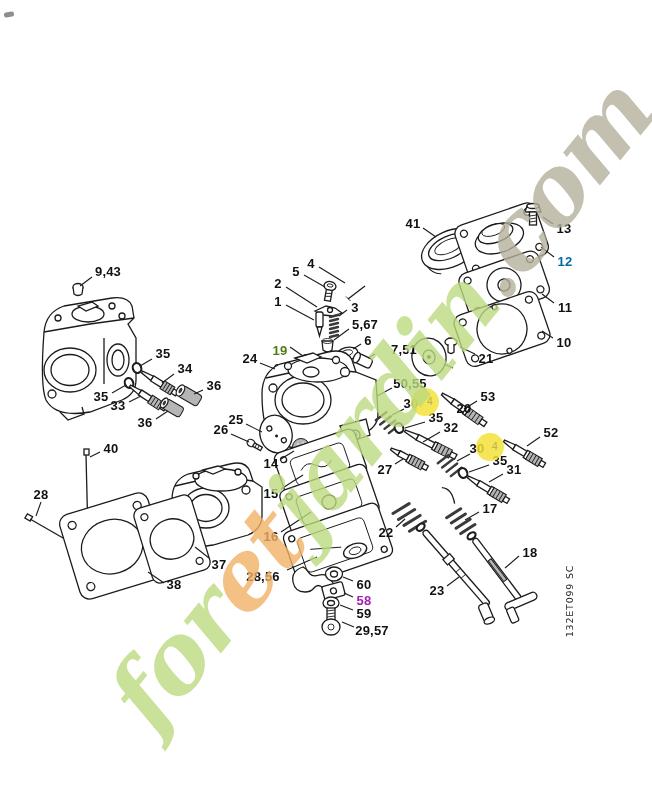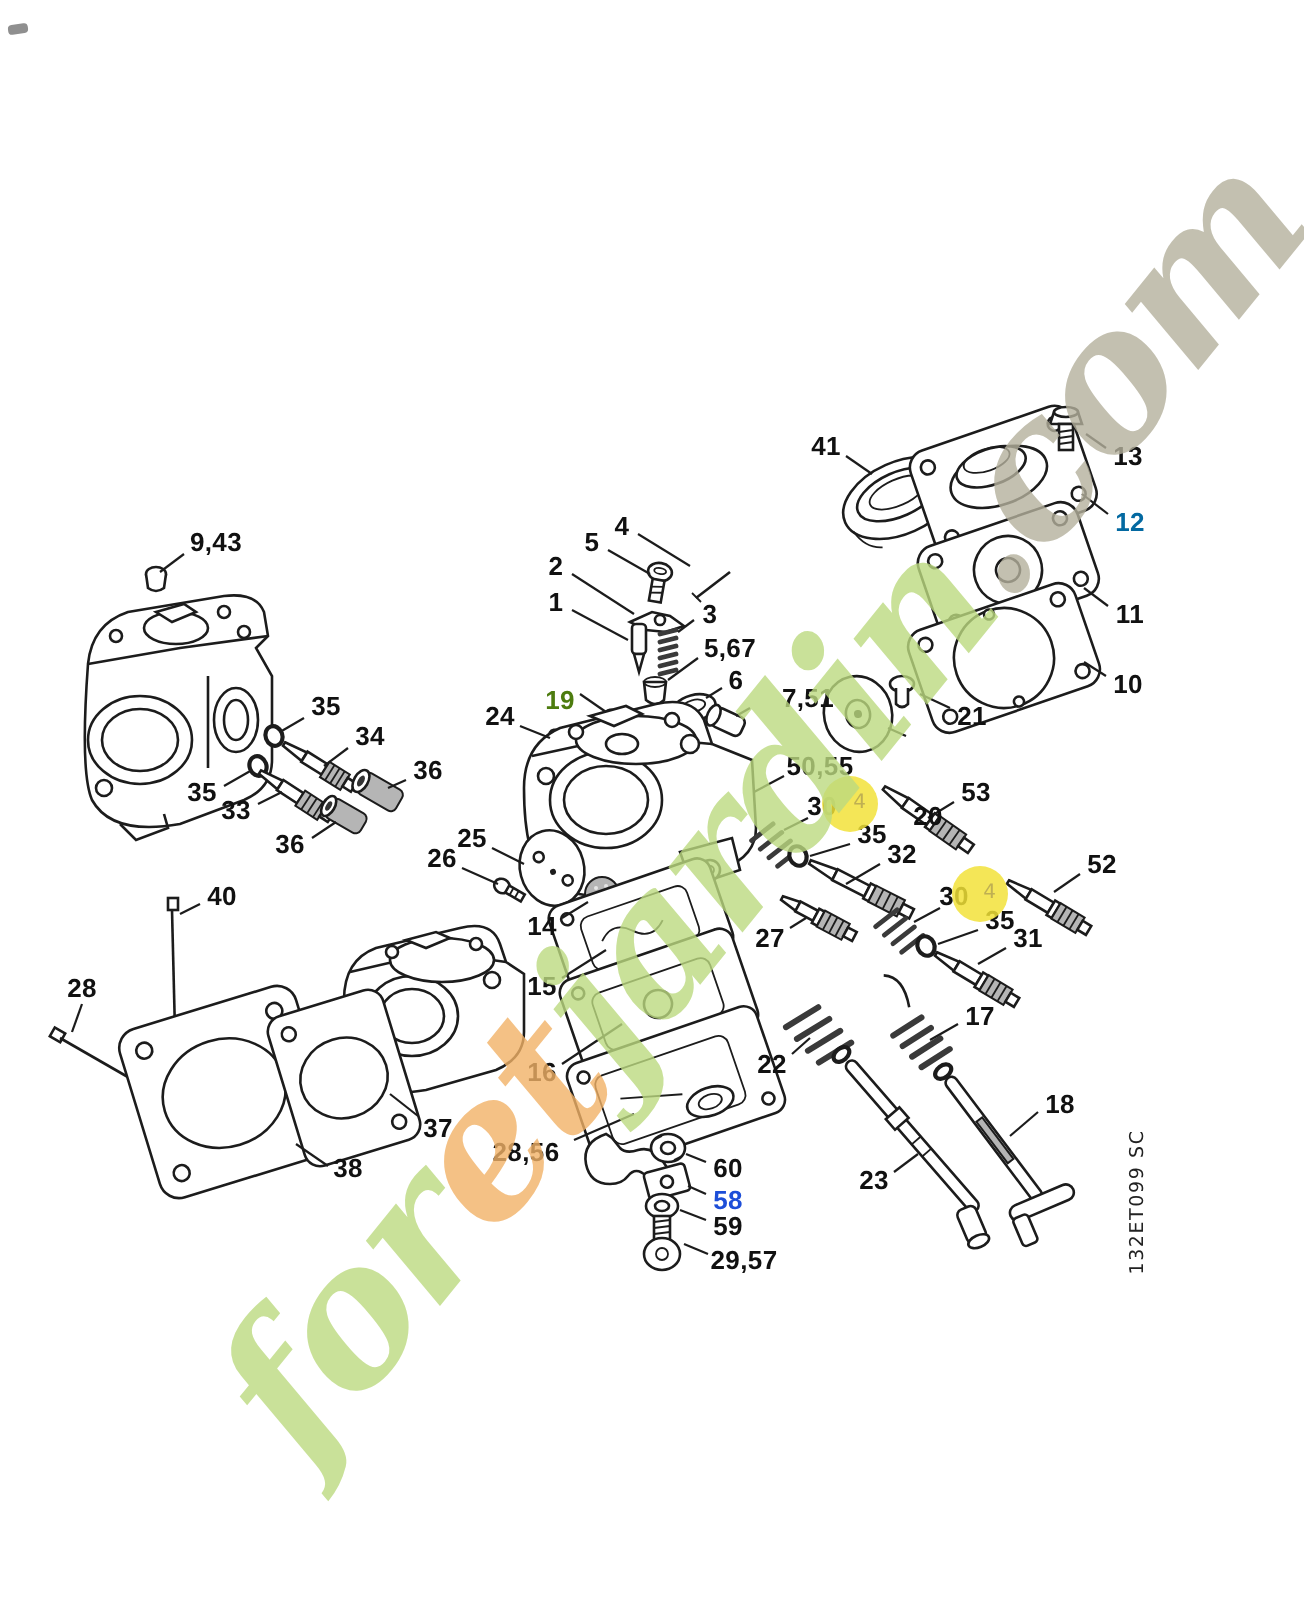--- a/index.html
+++ b/index.html
@@ -479,21 +479,21 @@
       <div class="part-label" style="left: 41px; top: 494px; color: rgb(17, 17, 17);">28</div>
       <div class="part-label" style="left: 236px; top: 419px; color: rgb(17, 17, 17);">25</div>
       <div class="part-label" style="left: 221px; top: 429px; color: rgb(17, 17, 17);">26</div>
       <div class="part-label" style="left: 271px; top: 463px; color: rgb(17, 17, 17);">14</div>
       <div class="part-label" style="left: 271px; top: 493px; color: rgb(17, 17, 17);">15</div>
       <div class="part-label" style="left: 271px; top: 536px; color: rgb(17, 17, 17);">16</div>
       <div class="part-label" style="left: 263px; top: 576px; color: rgb(17, 17, 17);">28,56</div>
       <div class="part-label" style="left: 219px; top: 564px; color: rgb(17, 17, 17);">37</div>
       <div class="part-label" style="left: 174px; top: 584px; color: rgb(17, 17, 17);">38</div>
       <div class="part-label" style="left: 364px; top: 584px; color: rgb(17, 17, 17);">60</div>
-      <div class="part-label" style="left: 364px; top: 600px; color: #1d4ed8;">58</div>
+      <div class="part-label" style="left: 364px; top: 600px; color: #a21caf;">58</div>
       <div class="part-label" style="left: 364px; top: 613px; color: rgb(17, 17, 17);">59</div>
       <div class="part-label" style="left: 372px; top: 630px; color: rgb(17, 17, 17);">29,57</div>
       <div class="part-label" style="left: 386px; top: 532px; color: rgb(17, 17, 17);">22</div>
       <div class="part-label" style="left: 490px; top: 508px; color: rgb(17, 17, 17); text-align: right;">17</div>
       <div class="part-label" style="left: 437px; top: 590px; color: rgb(17, 17, 17);">23</div>
       <div class="part-label" style="left: 530px; top: 552px; color: rgb(17, 17, 17);">18</div>
       <div class="part-label" style="left: 385px; top: 469px; color: rgb(17, 17, 17);">27</div>
       <div class="part-label" style="left: 411px; top: 403px; color: rgb(17, 17, 17);">30</div>
       <div class="part-label" style="left: 436px; top: 417px; color: rgb(17, 17, 17);">35</div>
       <div class="part-label" style="left: 451px; top: 427px; color: rgb(17, 17, 17);">32</div>

